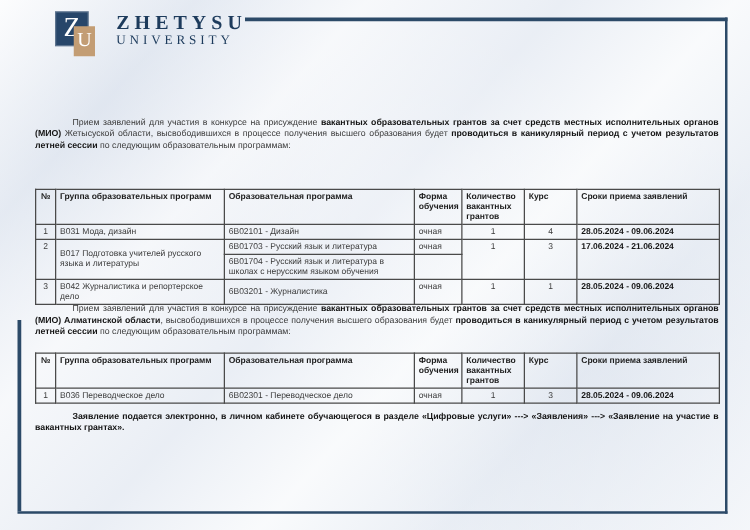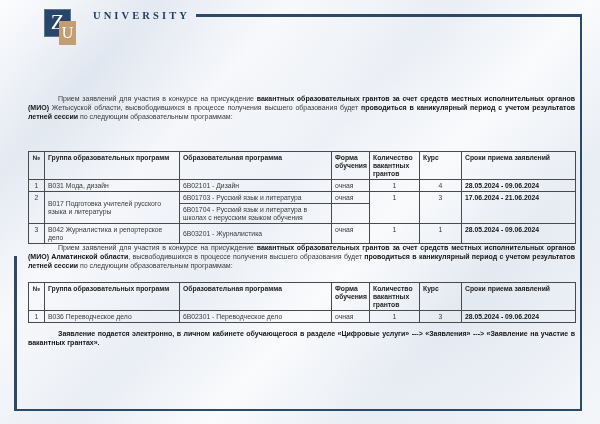--- a/index.html
+++ b/index.html
@@ -17,21 +17,21 @@
   .logo{position:absolute;left:44px;top:8px;display:flex;align-items:flex-start;}
   .logo-mark{position:relative;width:42px;height:42px;flex:0 0 auto;}
   .sq-z{position:absolute;left:0;top:1px;width:27px;height:28px;background:#27466a;
         color:#fff;font-family:"Liberation Serif",serif;font-size:22px;line-height:26px;
         text-align:center;box-shadow:inset 0 0 0 1px rgba(255,255,255,0.25);}
   .sq-u{position:absolute;left:15px;top:13px;width:17px;height:24px;background:#c39d74;
         color:#fff;font-family:"Liberation Serif",serif;font-size:16px;line-height:24px;
         text-align:center;}
   .logo-text{margin-left:7px;padding-top:2px;color:#1d3b5c;font-family:"Liberation Serif",serif;}
   .logo-title{font-size:16px;font-weight:600;letter-spacing:4px;line-height:17px;}
-  .logo-subtitle{font-size:10.5px;font-weight:700;letter-spacing:3.1px;line-height:12px;}
+  .logo-subtitle{font-size:10.5px;font-weight:400;letter-spacing:3.1px;line-height:12px;}
   
   .frame{position:absolute;background:#2c4a68;}
   .frame-top{left:196px;top:14px;width:386px;height:2.5px;}
   .frame-right{left:579.5px;top:14px;width:2.5px;height:397px;}
   .frame-bottom{left:14px;top:408.5px;width:568px;height:2.5px;}
   .frame-left{left:14px;top:256px;width:2.5px;height:153px;}
   
   .para{position:absolute;left:28px;width:547px;font-size:7px;line-height:9px;
         text-align:justify;text-indent:30px;color:#3a3a3a;}
   .para b{color:#141414;}
@@ -56,20 +56,21 @@
 <body>
 
 <div class="page">
 
   <div class="logo">
     <div class="logo-mark">
       <div class="sq-z">Z</div>
       <div class="sq-u">U</div>
     </div>
     <div class="logo-text">
+      <div class="logo-title">ZHETYSU</div>
       <div class="logo-subtitle">UNIVERSITY</div>
     </div>
   </div>
 
   <div class="frame frame-top"></div>
   <div class="frame frame-right"></div>
   <div class="frame frame-bottom"></div>
   <div class="frame frame-left"></div>
 
   <div class="para para-1"><span>Прием заявлений для участия в конкурсе на присуждение </span><b>вакантных образовательных грантов за счет средств местных исполнительных органов (МИО)</b><span> Жетысуской области, высвободившихся в процессе получения высшего образования будет </span><b>проводиться в каникулярный период с учетом результатов летней сессии</b><span> по следующим образовательным программам:</span></div>

